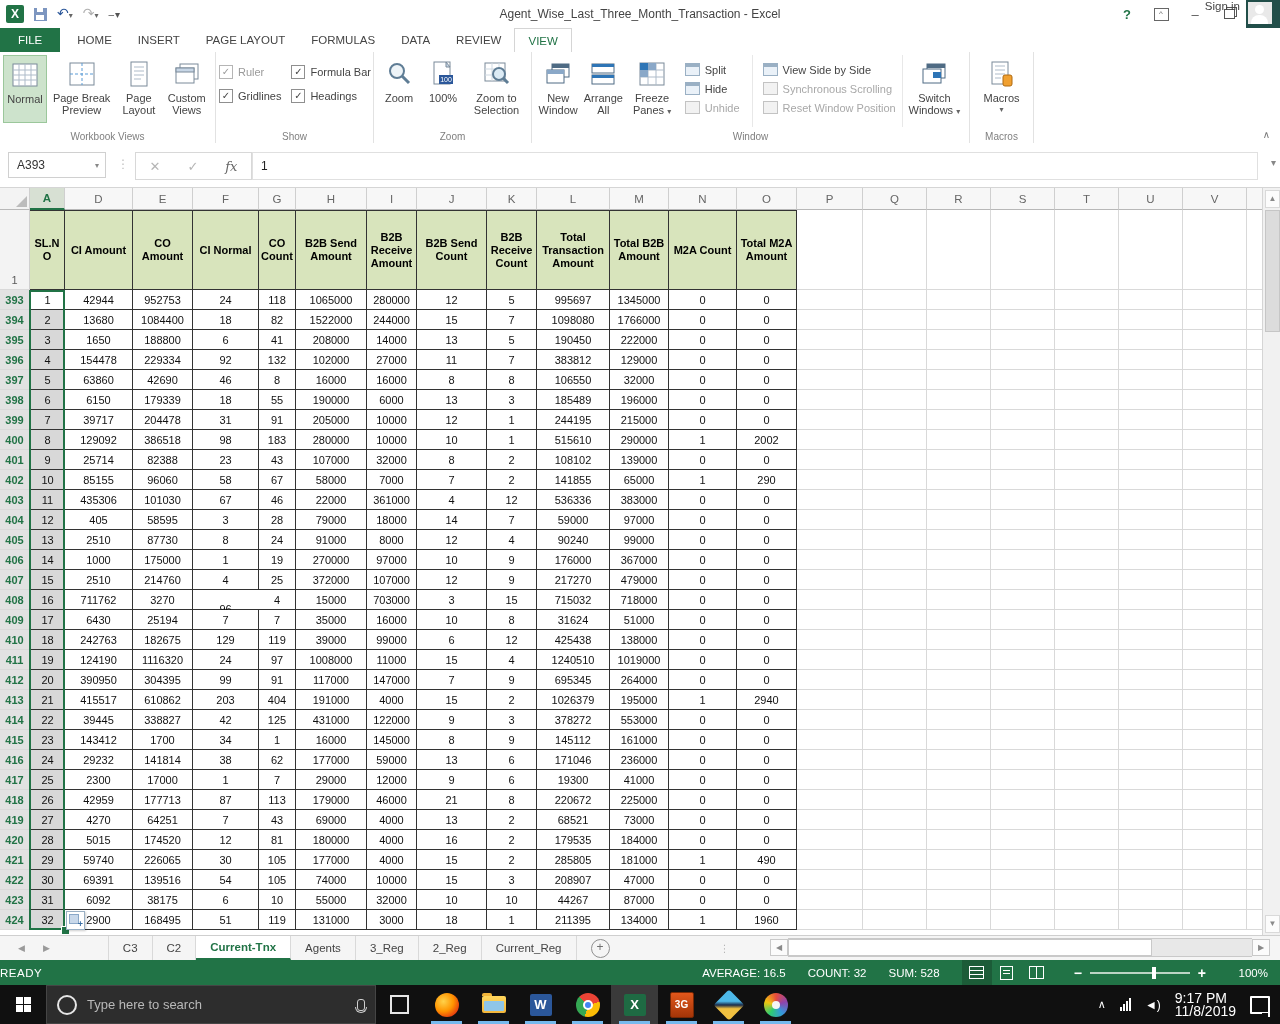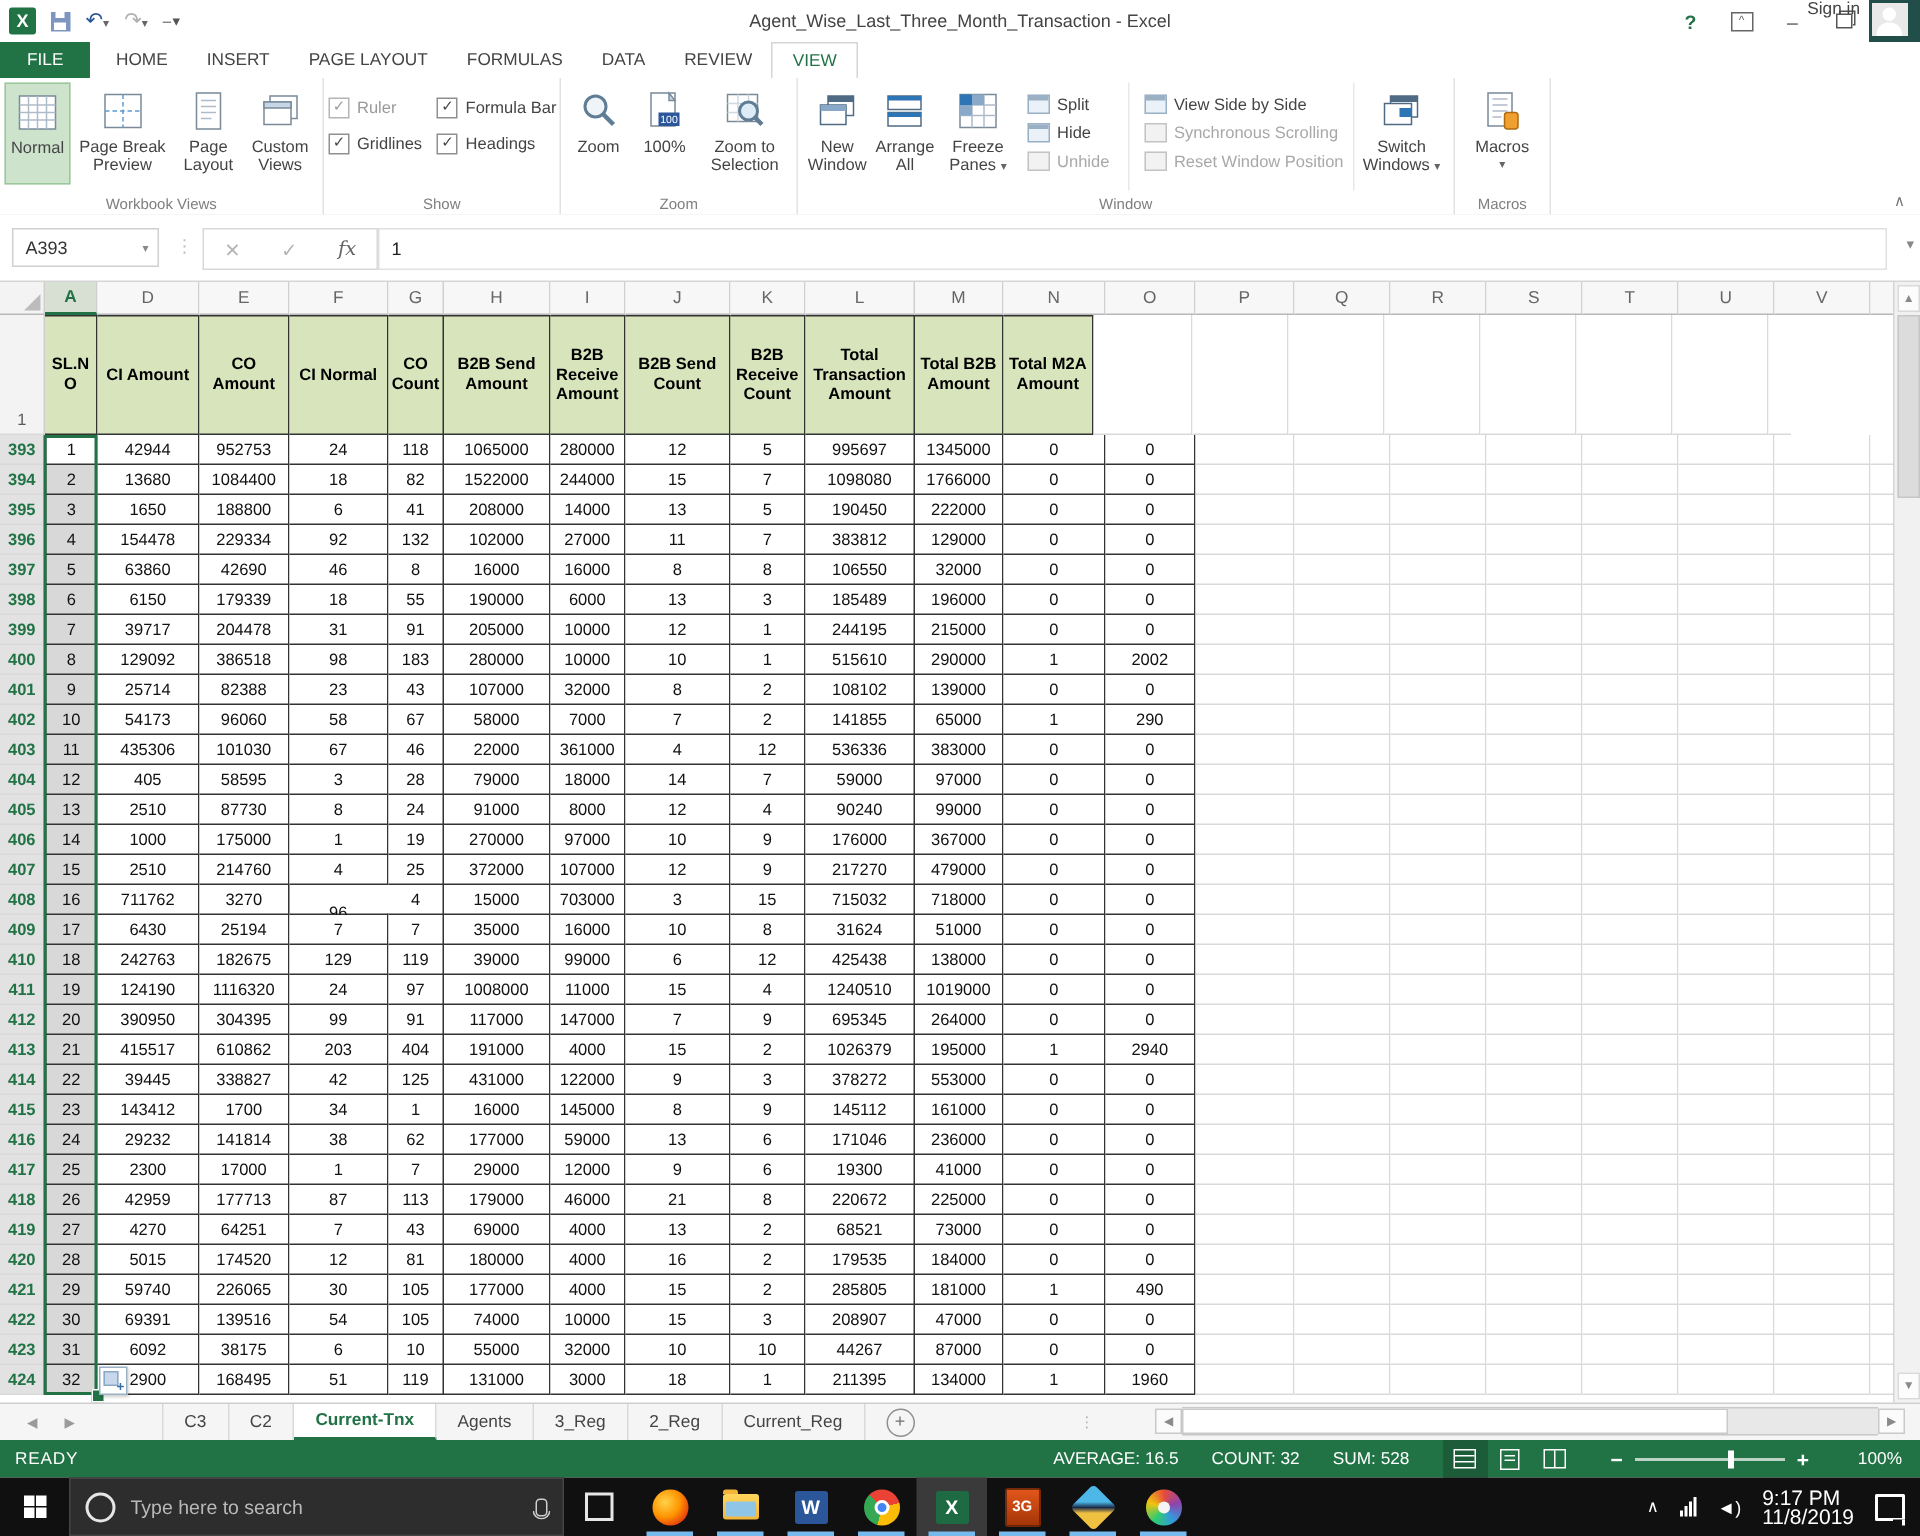--- a/index.html
+++ b/index.html
@@ -125,21 +125,21 @@
             line-height:15px;text-align:center;align-self:center;margin-left:14px;}
   .tdots{align-self:center;margin-left:110px;color:#b5b5b5;font-size:10px;letter-spacing:1px;}
   #hscroll{position:absolute;right:10px;top:939px;width:500px;height:17px;display:flex;align-items:center;}
   .harrow{width:18px;height:17px;border:1px solid #c9c9c9;background:#fbfbfb;color:#8a8a8a;font-size:8px;
           text-align:center;line-height:16px;box-sizing:border-box;}
   #htrack{flex:1;height:17px;border:1px solid #c9c9c9;border-left:none;border-right:none;background:#e8e8e8;position:relative;}
   #hthumb{position:absolute;left:0;top:0;height:15px;width:78%;background:#fff;border:1px solid #c9c9c9;}
   
   #statusbar{position:absolute;left:0;top:960px;width:1280px;height:25px;background:#217346;color:#fff;
              display:flex;align-items:center;font-size:11.5px;}
-  #statusbar .mode{margin-left:10px;letter-spacing:.5px;}
+  #statusbar .mode{letter-spacing:.5px;}
   .sright{margin-left:auto;display:flex;align-items:center;gap:22px;padding-right:12px;}
   .viewbtns{display:flex;}
   .vb{width:30px;height:25px;display:flex;align-items:center;justify-content:center;}
   .vb.on{background:#1c5c38;}
   .vb .vgrid{width:13px;height:11px;border:1px solid #fff;
              background:linear-gradient(#fff,#fff) 0 3px/100% 1px no-repeat,linear-gradient(#fff,#fff) 0 7px/100% 1px no-repeat;}
   .vb .vpage{width:11px;height:12px;border:1px solid #fff;background:linear-gradient(#fff,#fff) 2px 3px/7px 1px no-repeat,linear-gradient(#fff,#fff) 2px 6px/7px 1px no-repeat;}
   .vb .vbrk{width:13px;height:11px;border:1px solid #fff;background:linear-gradient(#fff,#fff) 6px 0/1px 100% no-repeat;}
   .zoomctl{display:flex;align-items:center;gap:8px;}
   .zminus,.zplus{font-size:14px;font-weight:bold;}
@@ -493,20 +493,21 @@
         <div class="hcell" style="width: 68px;">CI Amount</div>
         <div class="hcell" style="width: 60px;">CO Amount</div>
         <div class="hcell" style="width: 66px;">CI Normal</div>
         <div class="hcell" style="width: 37px;">CO Count</div>
         <div class="hcell" style="width: 71px;">B2B Send Amount</div>
         <div class="hcell" style="width: 50px;">B2B Receive Amount</div>
         <div class="hcell" style="width: 70px;">B2B Send Count</div>
         <div class="hcell" style="width: 50px;">B2B Receive Count</div>
         <div class="hcell" style="width: 73px;">Total Transaction Amount</div>
         <div class="hcell" style="width: 59px;">Total B2B Amount</div>
+        <div class="hcell" style="width: 68px;">M2A Count</div>
         <div class="hcell" style="width: 60px;">Total M2A Amount</div>
         <div class="ecell" style="width: 66px;"></div>
         <div class="ecell" style="width: 64px;"></div>
         <div class="ecell" style="width: 64px;"></div>
         <div class="ecell" style="width: 64px;"></div>
         <div class="ecell" style="width: 64px;"></div>
         <div class="ecell" style="width: 64px;"></div>
         <div class="ecell" style="width: 64px;"></div>
         <div class="ecell sliver" style="width: 15px;"></div>
       </div>
@@ -722,21 +723,21 @@
         <div class="ecell" style="width: 64px;"></div>
         <div class="ecell" style="width: 64px;"></div>
         <div class="ecell" style="width: 64px;"></div>
         <div class="ecell" style="width: 64px;"></div>
         <div class="ecell" style="width: 64px;"></div>
         <div class="ecell sliver" style="width: 15px;"></div>
       </div>
       <div class="grow">
         <div class="rh sel">402</div>
         <div class="acell" style="width: 35px;">10</div>
-        <div class="dcell" style="width: 68px;">54173</div>
+        <div class="dcell" style="width: 68px;">85155</div>
         <div class="dcell" style="width: 60px;">96060</div>
         <div class="dcell" style="width: 66px;">58</div>
         <div class="dcell" style="width: 37px;">67</div>
         <div class="dcell" style="width: 71px;">58000</div>
         <div class="dcell" style="width: 50px;">7000</div>
         <div class="dcell" style="width: 70px;">7</div>
         <div class="dcell" style="width: 50px;">2</div>
         <div class="dcell" style="width: 73px;">141855</div>
         <div class="dcell" style="width: 59px;">65000</div>
         <div class="dcell" style="width: 68px;">1</div>

